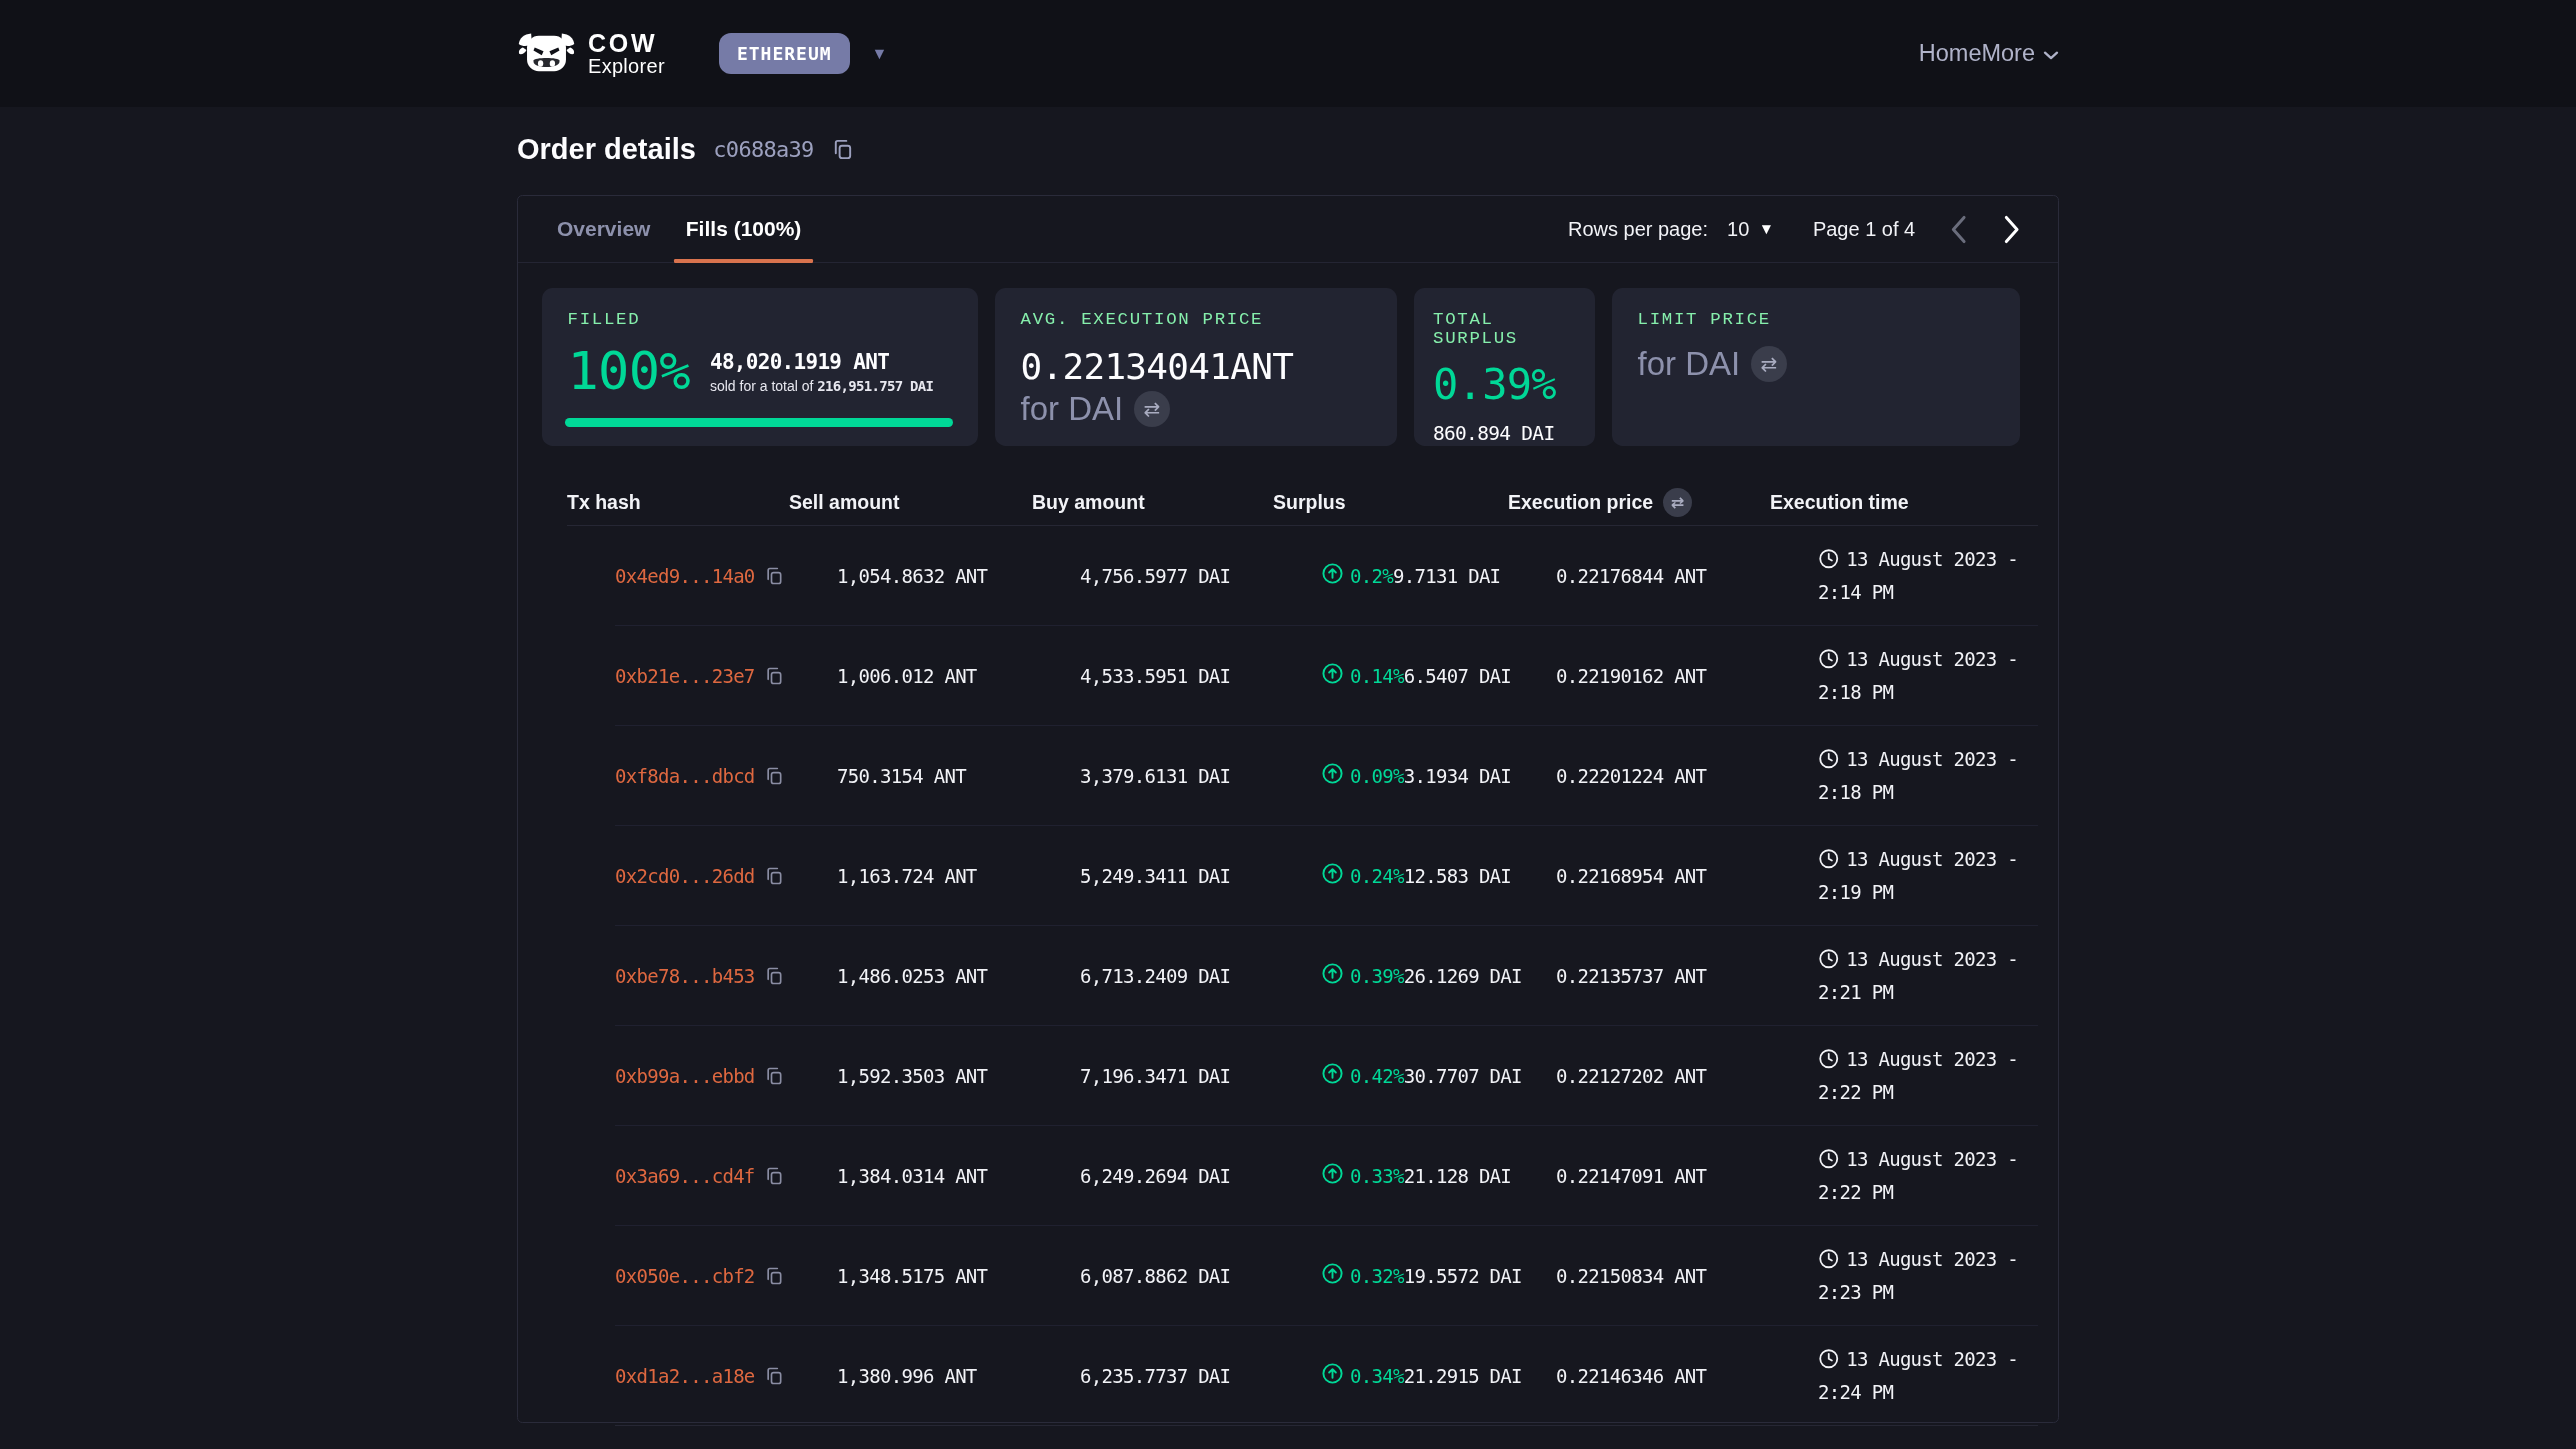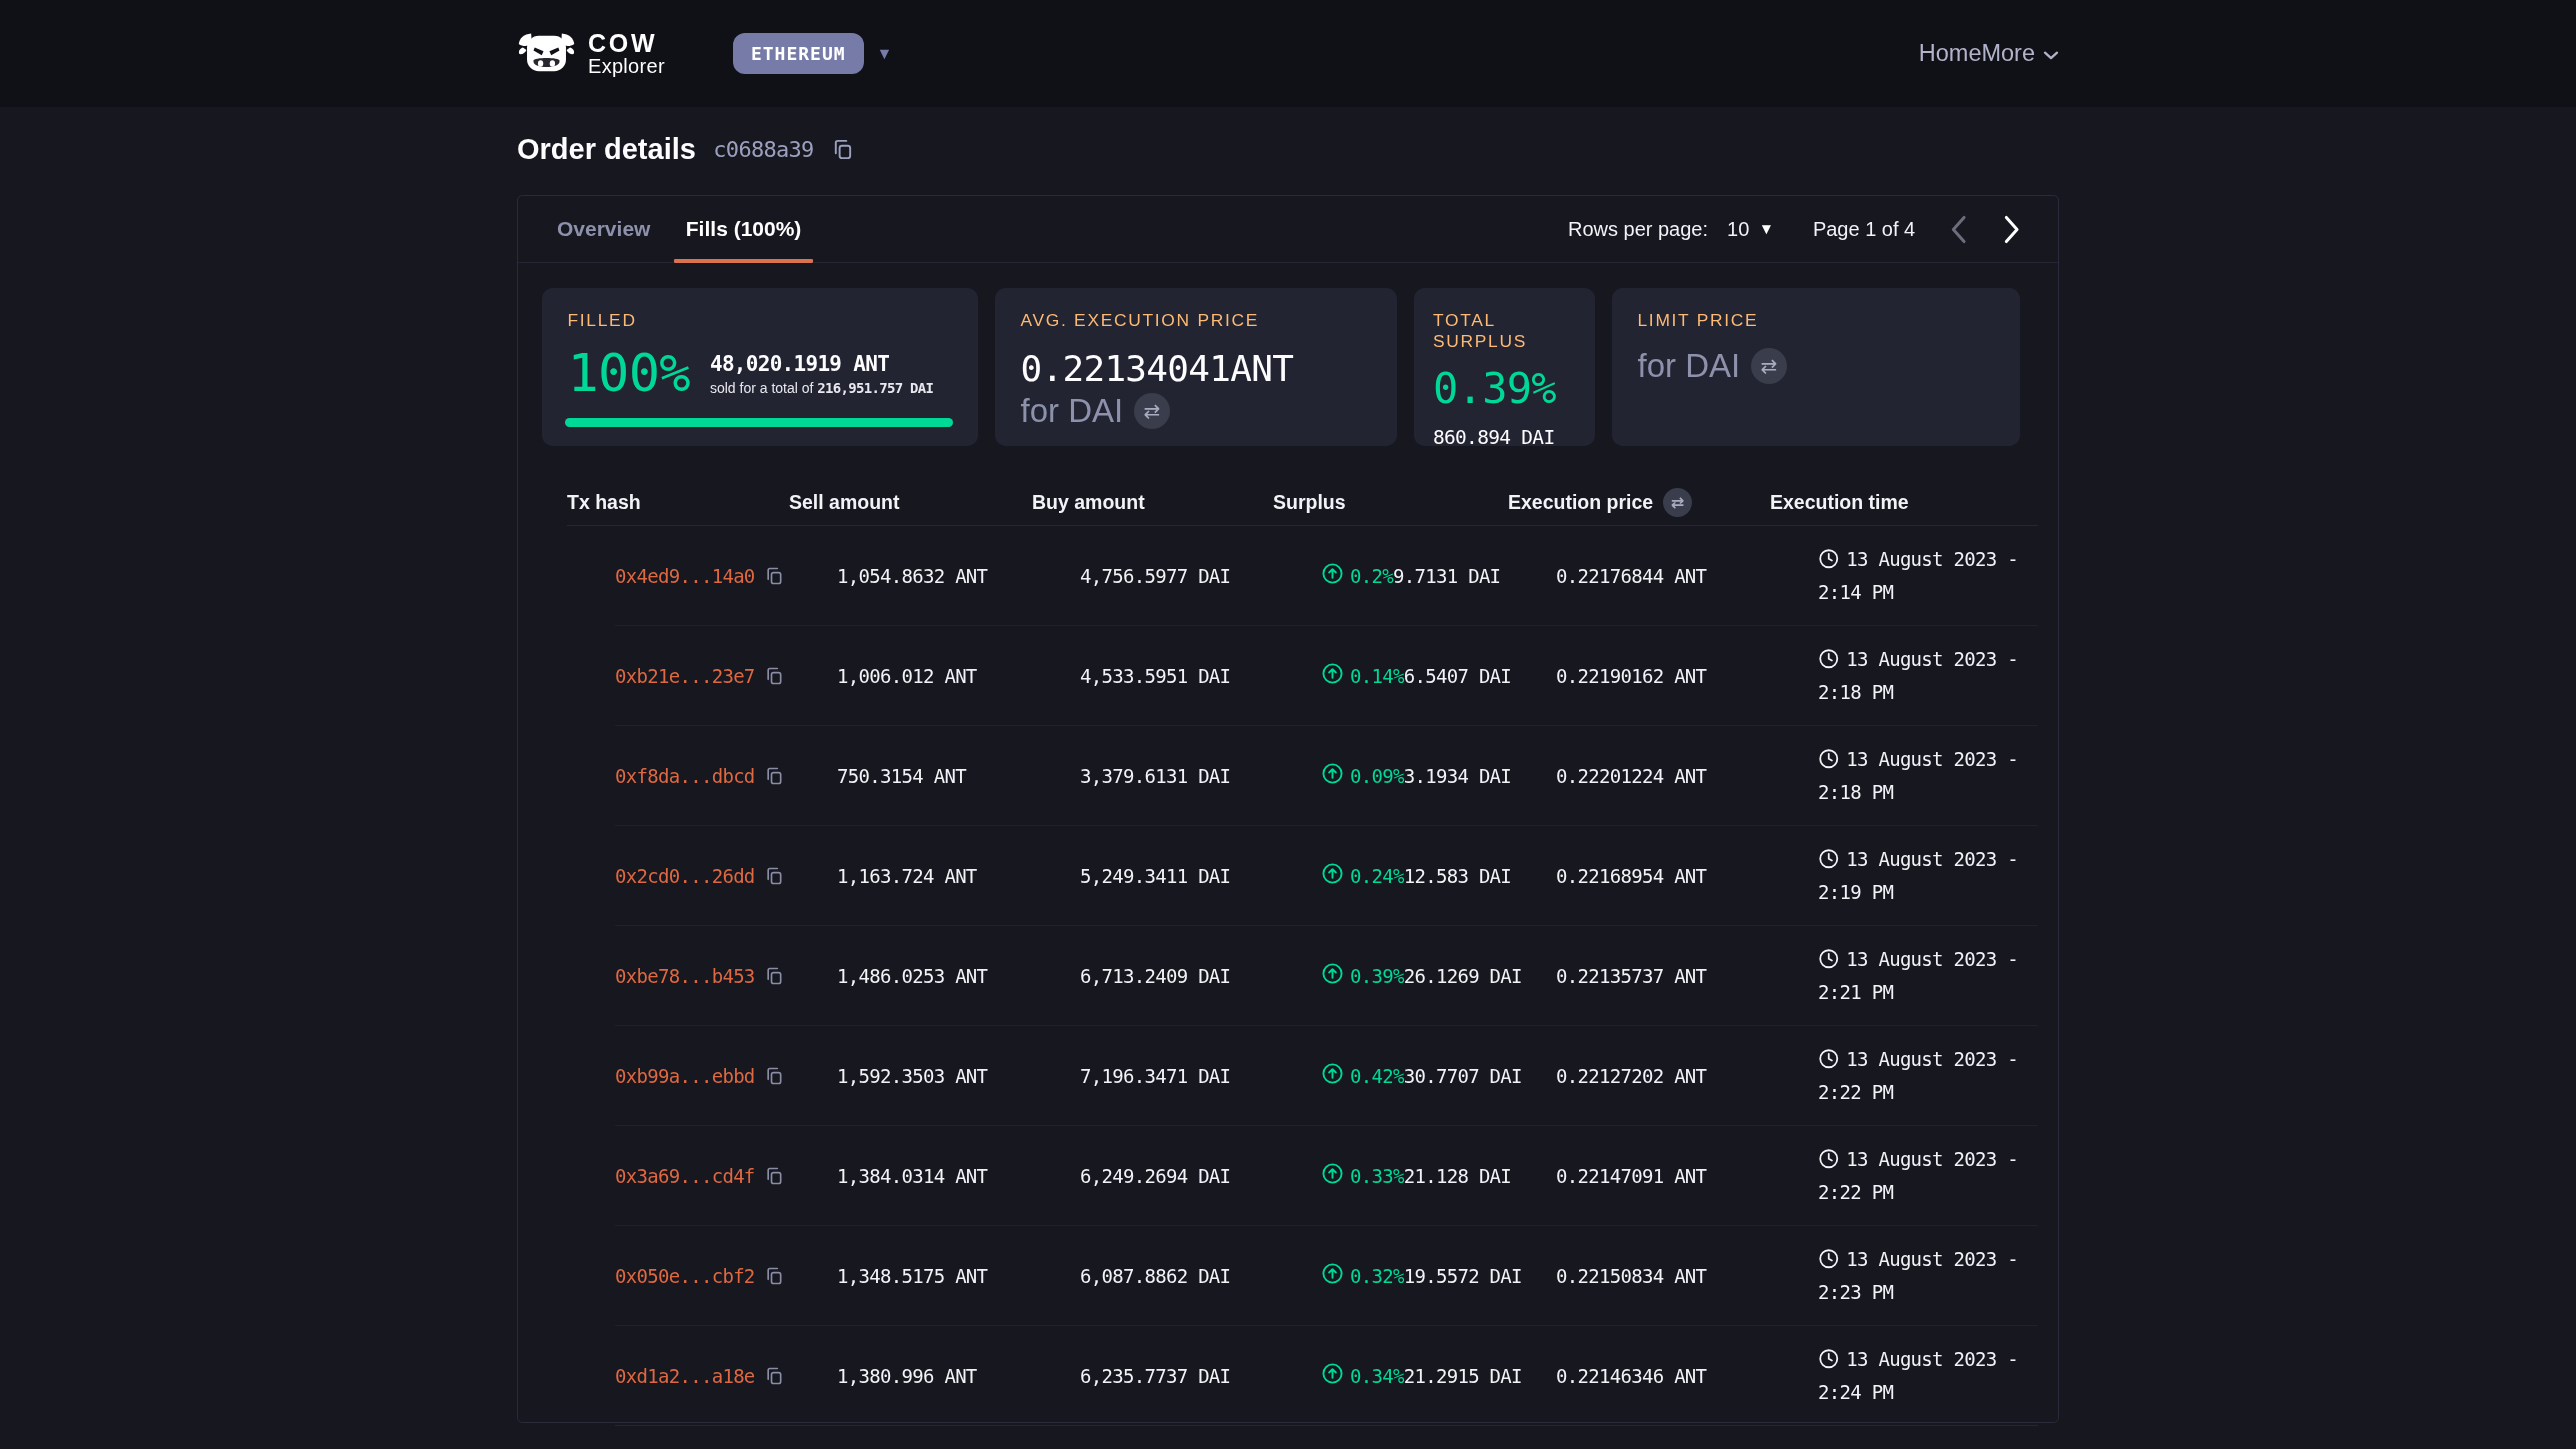--- a/index.html
+++ b/index.html
@@ -13,21 +13,21 @@
   .container { width:1542px; margin:0 auto; }
 
   
   .topbar { height:107px; background:#101117; display:flex; align-items:center;justify-content:center; }
   .topbar-inner { display:flex; align-items:center; justify-content:space-between; }
   .brand { display:flex; align-items:center; gap:12px; cursor:pointer; }
   .brand svg { display:block; }
   .brand-text { display:flex; flex-direction:column; line-height:1.05; }
   .brand-title { font-size:25px; font-weight:800; letter-spacing:2.7px; color:#fff; }
   .brand-sub { font-size:20px; font-weight:400; color:#fff; letter-spacing:0.3px; }
-  .network { display:flex; align-items:center; gap:13px; margin-left:36px; cursor:pointer;padding-left:32px; }
+  .network { display:flex; align-items:center; gap:22px; margin-left:22px; cursor:pointer;padding-left:32px; }
   .network-badge {
     background:#767BA7; color:#fff; font-size:18px; font-weight:700; letter-spacing:1px;
     padding:10px 18px; border-radius:12px; font-family:"DejaVu Sans Mono", monospace;
   }
   .network-caret { color:#767BA7; font-size:16px; }
   .nav { display:flex; align-items:center; }
   .nav-item { color:#B0B3C9; font-size:23.5px; font-weight:500; cursor:pointer; display:flex; align-items:center; gap:8px; }
 
   
   .page-head { margin-top:25.5px; display:flex; align-items:center; gap:17.4px; }
@@ -45,21 +45,21 @@
   .pager { display:flex; align-items:center; font-size:20px; color:#F2F3F7; }
   .pager-rows-label { margin-right:19px; }
   .rows-select { display:flex; align-items:center; gap:9.4px; cursor:pointer; }
   .rows-caret { font-size:15.4px; color:#fff; }
   .pager-page { margin-left:39px; }
   .pager-btn { margin-left:35px; cursor:pointer; display:flex; align-items:center; }
 
   
   .cards { display:flex; gap:17px; padding:25px 24px 24px 24px; }
   .card { background:#222431; border-radius:10.7px; height:158px; padding:21.5px 25.5px; position:relative; }
-  .card-label { font-size:17.4px; letter-spacing:1.7px; color:#fdba74; margin-bottom:16px; }
+  .card-label { font-size:17.4px; letter-spacing:1.7px; color:#86efac; margin-bottom:16px;font-family:Liberation Mono, monospace; }
   .card-filled { width:436px; }
   .filled-row { display:flex; align-items:center; gap:20px; }
   .filled-pct { font-size:52px; font-weight:500; color:#00D897; line-height:1; }
   .filled-detail { display:flex; flex-direction:column; gap:4px; padding-top:2.7px; }
   .filled-amount { font-size:21px; font-weight:700; color:#FDFDFF; }
   .filled-sub { font-size:14px; color:#E8E8F0; }
   .filled-sub b { font-family:"DejaVu Sans Mono", monospace; letter-spacing:-0.7px; font-weight:700; }
   .progress { position:absolute; left:23px; right:25.5px; bottom:19px; height:8.7px; border-radius:4.7px; background:#00D897; }
   .card-avg { width:402px; }
   .big-value { font-size:36px; color:#FDFDFF; line-height:1.2; }

